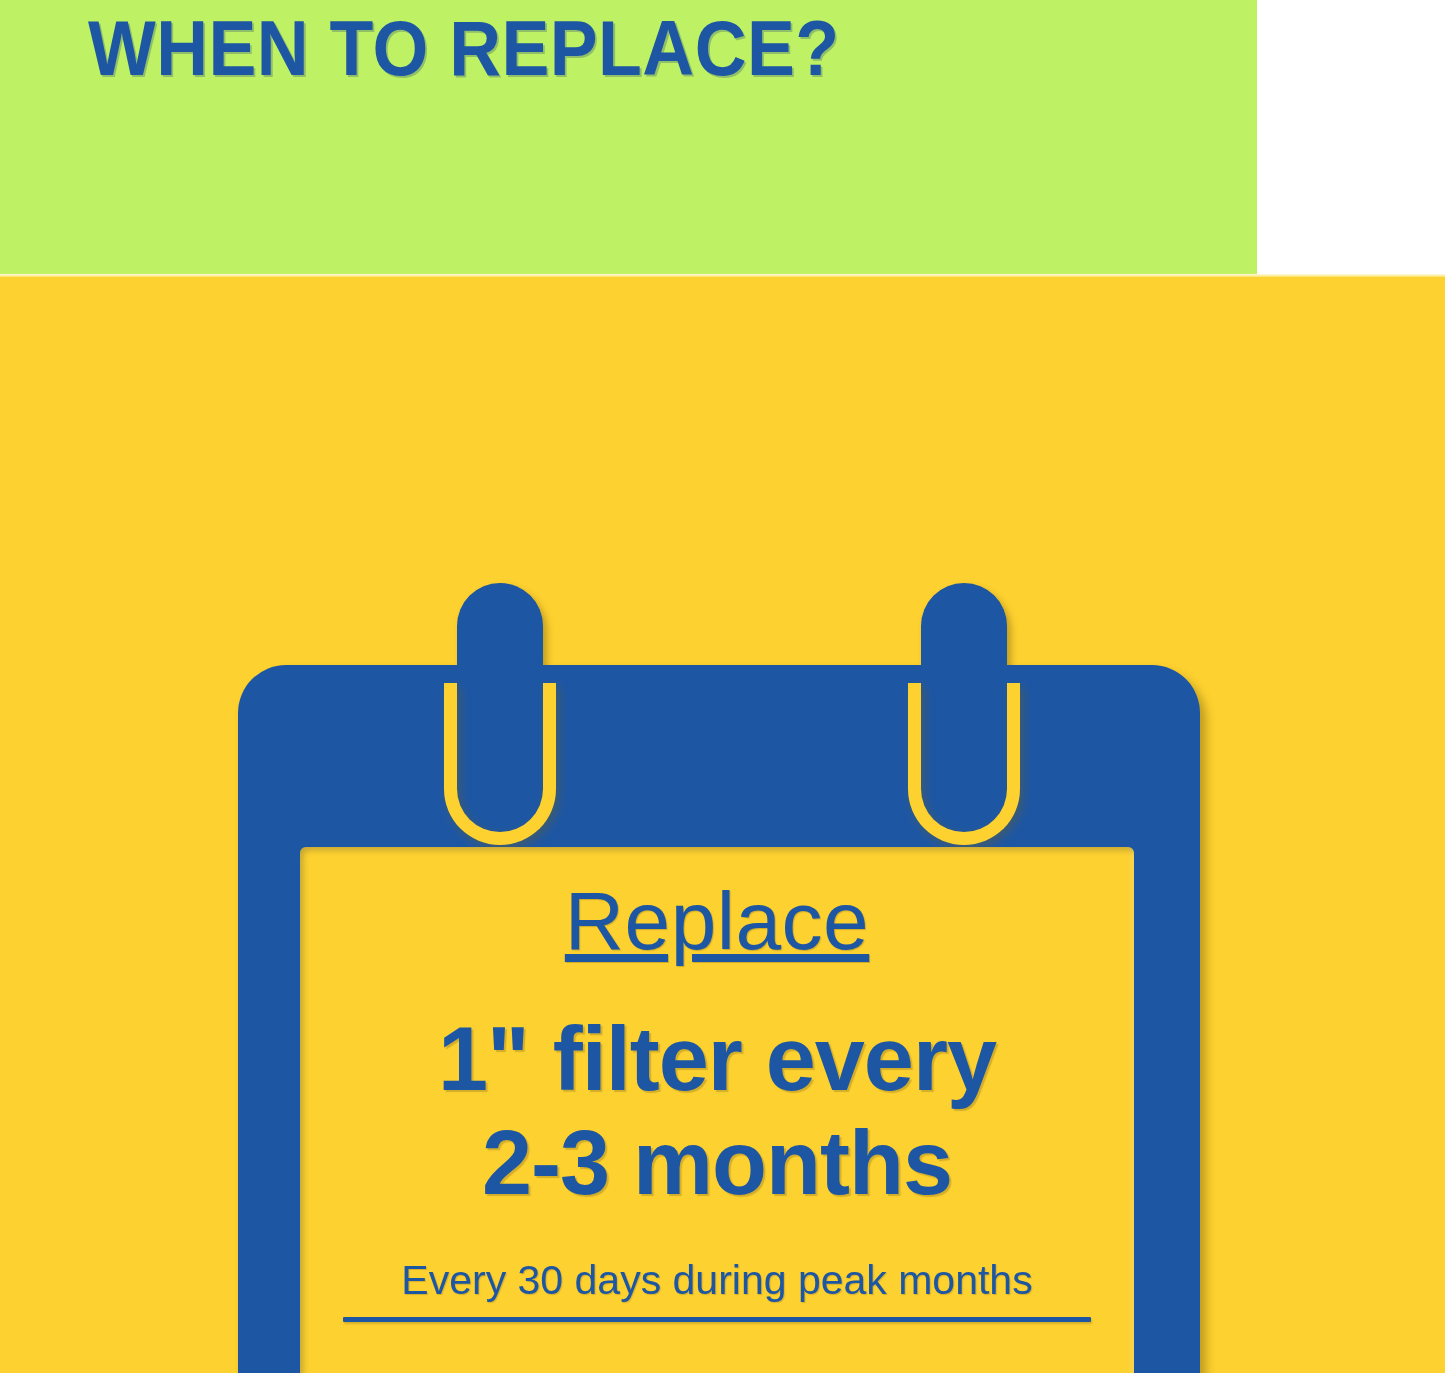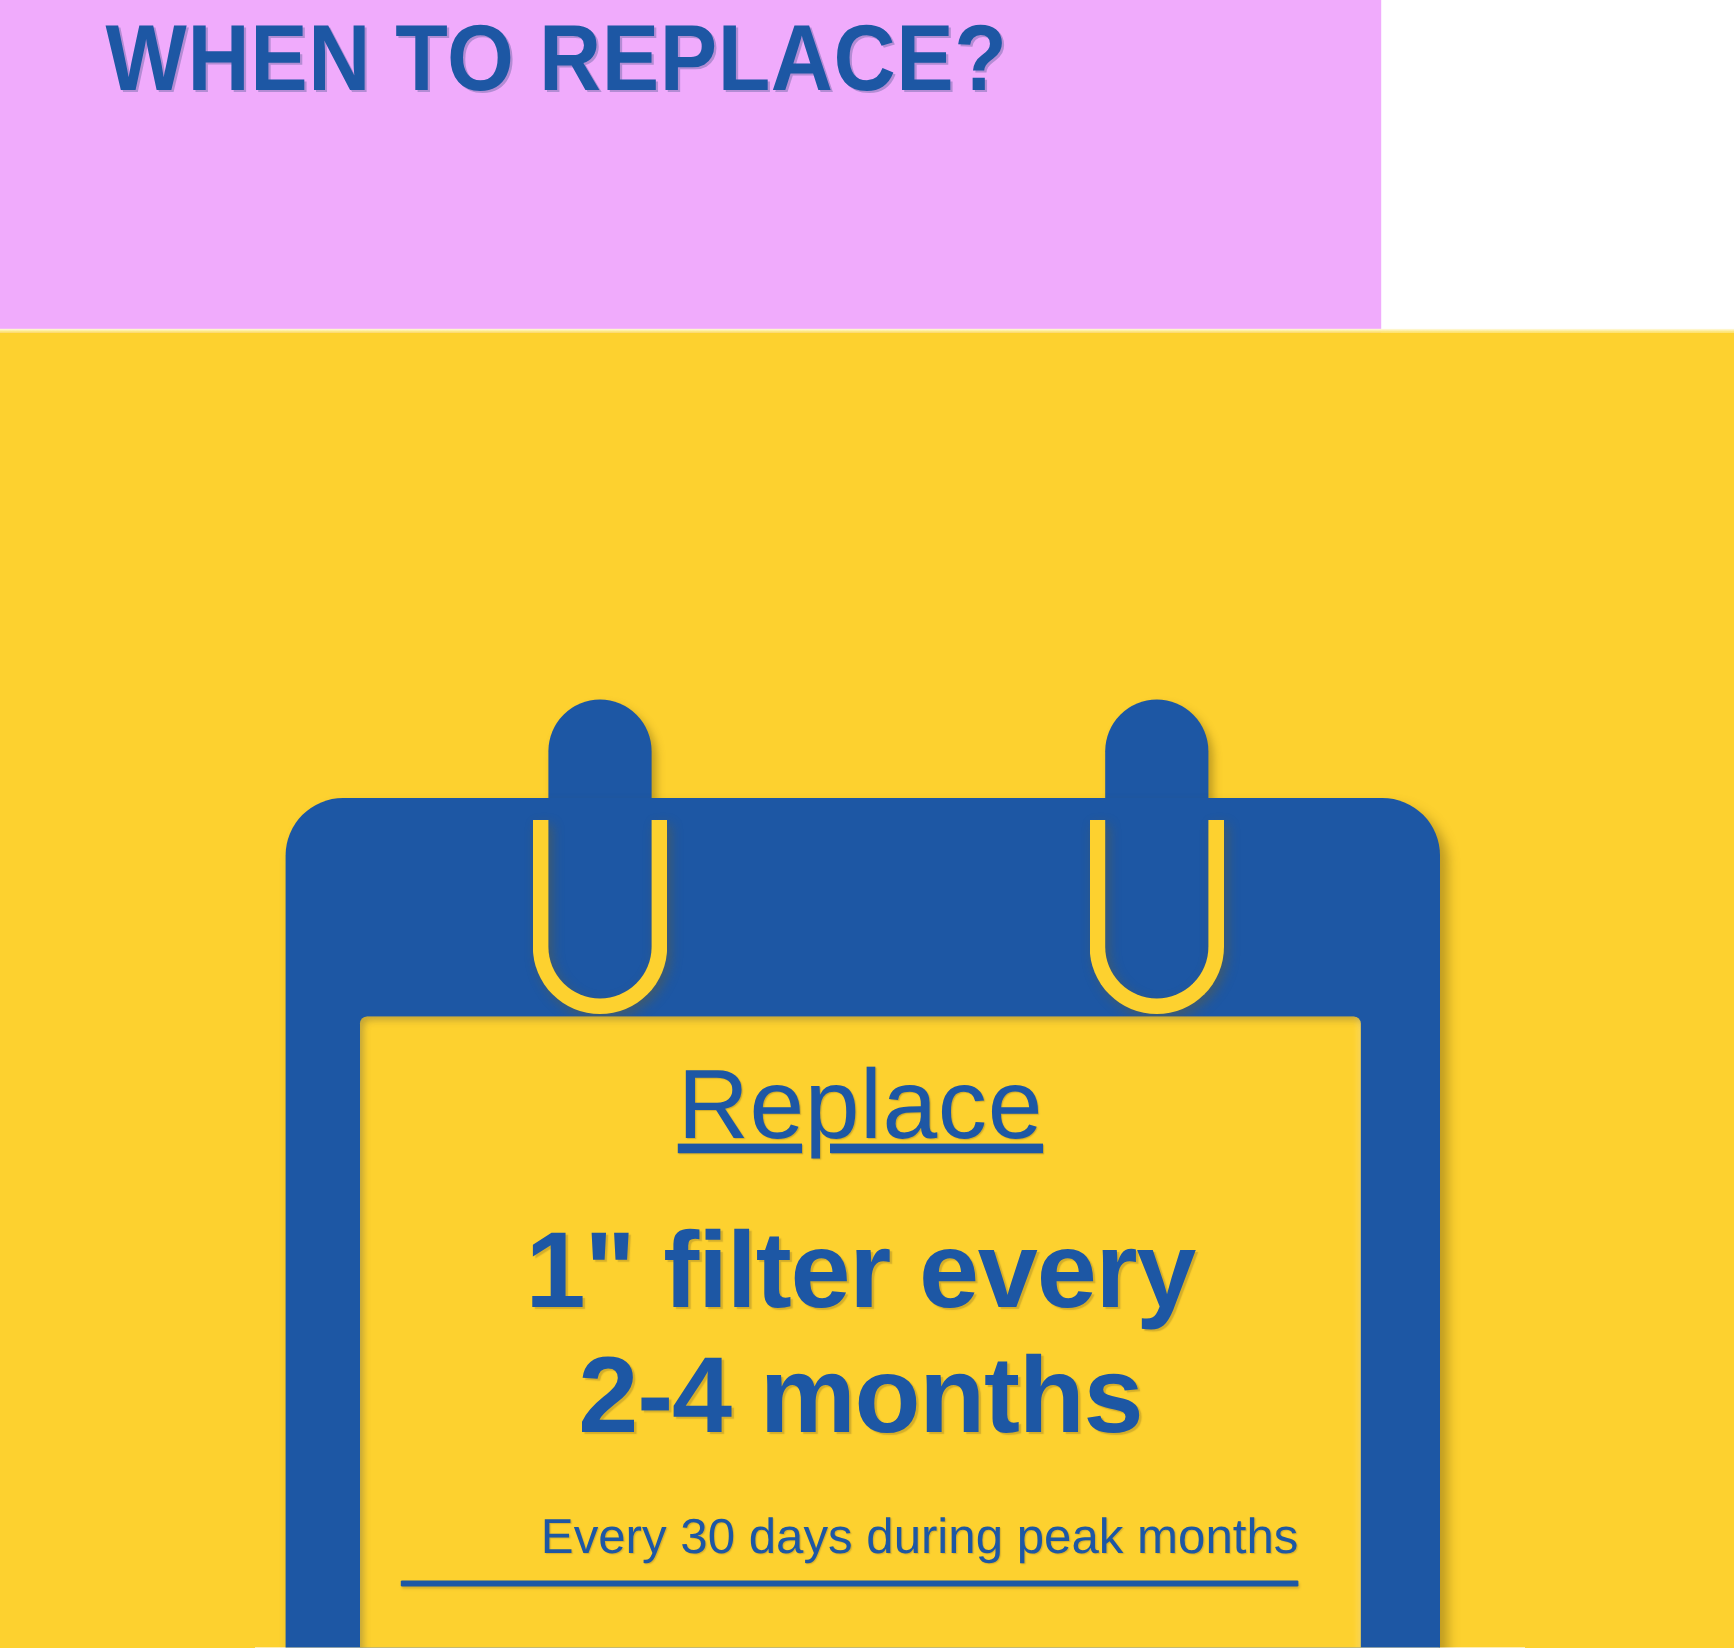--- a/index.html
+++ b/index.html
@@ -16,23 +16,23 @@
     position:relative;
     width:1445px;
     height:1373px;
     background:#ffffff;
   }
 
   
   .header-band {
     position:absolute;
     left:0; top:0;
-    width:1151px;
+    width:1257px;
     height:277px;
-    background:#f0abfc;
+    background:#bef264;
   }
 
   .header-title {
     position:absolute;
     left:88px;
     top:2px;
     font-family:"Liberation Sans", sans-serif;
     font-weight:bold;
     font-size:78px;
     line-height:92px;
@@ -163,21 +163,21 @@
     letter-spacing:-1px;
     white-space:nowrap;
     text-shadow:2px 2px 1px rgba(125,100,35,0.32);
   }
 
   .sub-wrap {
     margin-top:40px;
     width:100%;
     display:flex;
     flex-direction:column;
-    align-items:flex-end;
+    align-items:center;
   }
 
   .sub-line {
     font-family:"Liberation Sans", sans-serif;
     font-weight:400;
     font-size:41px;
     line-height:50px;
     color:#1d57a4;
     white-space:nowrap;
     text-shadow:1px 1px 1px rgba(125,100,35,0.30);
@@ -213,21 +213,21 @@
       <div class="ring-collar collar-left"></div>
       <div class="ring-collar collar-right"></div>
 
       <div class="cal-window">
         <div class="window-inner">
 
           <div class="replace-word">Replace</div>
 
           <div class="big-lines">
             <div class="big-line">1" filter every</div>
-            <div class="big-line">2-4 months</div>
+            <div class="big-line">2-3 months</div>
           </div>
 
           <div class="sub-wrap">
             <div class="sub-line">Every 30 days during peak months</div>
             <div class="sub-rule"></div>
           </div>
 
         </div>
       </div>
 

